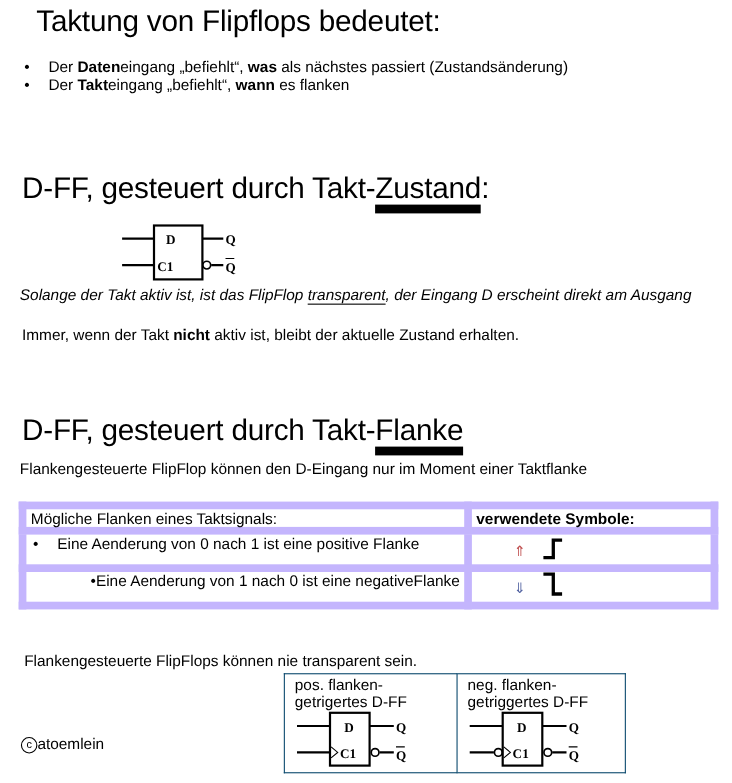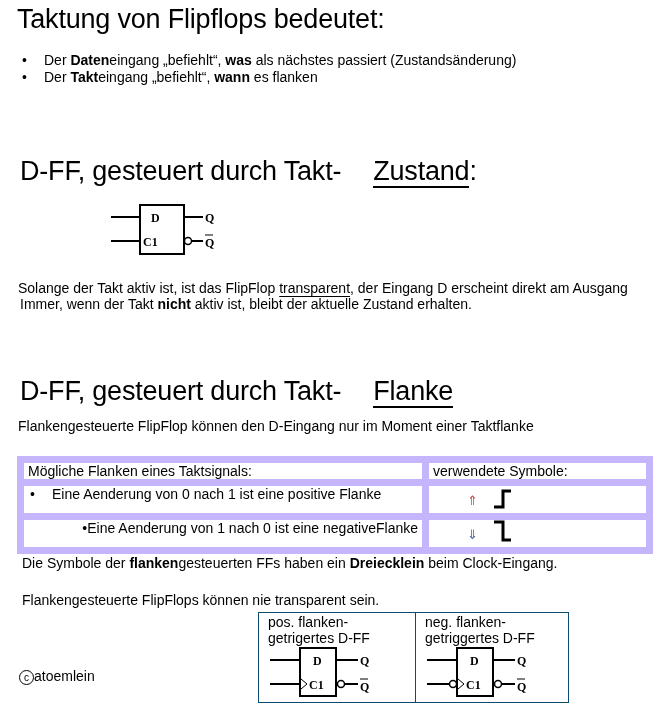--- a/index.html
+++ b/index.html
@@ -5,30 +5,30 @@
   html, body { margin:0; padding:0; background:#ffffff; }
   body { width:665px; height:712px; position:relative; overflow:hidden;
          font-family:"Liberation Sans", sans-serif; color:#000; }
   .abs { position:absolute; }
   .h1 { font-size:27px; white-space:nowrap; letter-spacing:-0.2px; }
   .txt { font-size:14px; white-space:nowrap; }
   .bullets { margin:0; padding:0; list-style:none; }
   .bullets li { position:relative; padding-left:24px; height:17px; font-size:14px; white-space:nowrap; }
   .bullets li::before { content:"\2022"; position:absolute; left:2px; top:0; font-size:14px; }
   .u { text-decoration:underline; text-underline-offset:3px; }
-  .hu { border-bottom:2px solid #000000; padding-bottom:0;margin-left:32px; }
+  .hu { border-bottom:8px solid #000000; padding-bottom:0; }
   table.edges { border-collapse:collapse; position:absolute; left:17px; top:456px; }
   table.edges td { border:7px solid #c4b5fd; font-size:14px; vertical-align:top; padding:0 4px; white-space:nowrap; }
   table.ffs { border-collapse:collapse; position:absolute; left:258px; top:612px; }
   table.ffs td { border:1px solid #0c4a6e; font-size:14px; vertical-align:top; padding:1px 5px 0 9px; line-height:16px; }
 </style>
 </head>
 <body>
 
-<div class="abs h1" style="left:17px;top:4px;text-align:center;">Taktung von Flipflops bedeutet:</div>
+<div class="abs h1" style="left:33px;top:4px;text-align:center;">Taktung von Flipflops bedeutet:</div>
 <ul class="abs bullets" style="left:20px;top:52px;">
   <li><span>Der </span><b>Daten</b><span>eingang „befiehlt“, </span><b>was</b><span> als nächstes passiert (Zustandsänderung)</span></li>
   <li><span>Der </span><b>Takt</b><span>eingang „befiehlt“, </span><b>wann</b><span> es flanken</span></li>
 </ul>
 
 <div class="abs h1" style="left:20px;top:156px;"><span>D-FF, gesteuert durch Takt-</span><span class="hu">Zustand</span><span>:</span></div>
 
 <svg class="abs" style="left:105px;top:200px;" width="130" height="60">
   <line x1="6" y1="17" x2="35" y2="17" stroke="#000" stroke-width="2"></line>
   <line x1="6" y1="41" x2="35" y2="41" stroke="#000" stroke-width="2"></line>
@@ -36,33 +36,33 @@
   <text x="46" y="22" font-family="Liberation Serif, serif" font-weight="bold" font-size="12">D</text>
   <text x="38" y="46" font-family="Liberation Serif, serif" font-weight="bold" font-size="12">C1</text>
   <line x1="79" y1="17" x2="98" y2="17" stroke="#000" stroke-width="2"></line>
   <circle cx="83" cy="41" r="3.5" fill="#fff" stroke="#000" stroke-width="1.5"></circle>
   <line x1="87" y1="41" x2="98" y2="41" stroke="#000" stroke-width="2"></line>
   <text x="100" y="22" font-family="Liberation Serif, serif" font-weight="bold" font-size="12">Q</text>
   <text x="100" y="47" font-family="Liberation Serif, serif" font-weight="bold" font-size="12">Q</text>
   <line x1="100" y1="35" x2="108" y2="35" stroke="#000" stroke-width="1"></line>
 </svg>
 
-<div class="abs txt" style="left:18px;top:280px;"><span>Solange der Takt aktiv ist, ist das FlipFlop </span><span class="u">transparent</span><span>, der Eingang D erscheint direkt am Ausgang</span></div>
+<div class="abs txt" style="left:18px;top:260px;font-style:italic;"><span>Solange der Takt aktiv ist, ist das FlipFlop </span><span class="u">transparent</span><span>, der Eingang D erscheint direkt am Ausgang</span></div>
 <div class="abs txt" style="left:20px;top:296px;"><span>Immer, wenn der Takt </span><b>nicht</b><span> aktiv ist, bleibt der aktuelle Zustand erhalten.</span></div>
 
 <div class="abs h1" style="left:20px;top:376px;"><span>D-FF, gesteuert durch Takt-</span><span class="hu">Flanke</span></div>
 <div class="abs txt" style="left:18px;top:418px;line-height:16px;">
   <div>Flankengesteuerte FlipFlop können den D-Eingang nur im Moment einer Taktflanke</div>
 </div>
 
 <table class="edges">
   <tbody>
       <tr style="height:17px;">
     <td style="width:390px;">Mögliche Flanken eines Taktsignals:</td>
-    <td style="width:209px;font-weight:normal;">verwendete Symbole:</td>
+    <td style="width:209px;font-weight:bold;">verwendete Symbole:</td>
   </tr>
   <tr style="height:34px;">
     <td><span style="display:inline-block;width:22px;padding-left:2px;">•</span><span>Eine Aenderung von 0 nach 1 ist eine positive Flanke</span></td>
     <td style="position:relative;">
       <span style="position:absolute;left:38px;top:7px;color:#c05050;font-size:13px;">⇑</span>
       <svg style="position:absolute;left:64px;top:3px;" width="20" height="22">
         <polyline points="1,18 10,18 10,2 18,2" fill="none" stroke="#000" stroke-width="3"></polyline>
       </svg>
     </td>
   </tr>
@@ -72,21 +72,20 @@
       <span style="position:absolute;left:38px;top:7px;color:#5060a0;font-size:13px;">⇓</span>
       <svg style="position:absolute;left:64px;top:0px;" width="20" height="24">
         <polyline points="1,2 10,2 10,20 18,20" fill="none" stroke="#000" stroke-width="3"></polyline>
       </svg>
     </td>
   </tr>
 </tbody>
   </table>
 
 <div class="abs txt" style="left:22px;top:555px;line-height:17px;">
-  <div><span>Die Symbole der </span><b>flanken</b><span>gesteuerten FFs haben ein </span><b>Dreiecklein</b><span> beim Clock-Eingang.</span></div>
 </div>
 <div class="abs txt" style="left:22px;top:592px;">Flankengesteuerte FlipFlops können nie transparent sein.</div>
 
 <table class="ffs">
   <tbody>
       <tr style="height:90px;">
     <td style="width:142px;">
       <div>pos. flanken-</div>
       <div>getrigertes D-FF</div>
       <svg width="130" height="52">

